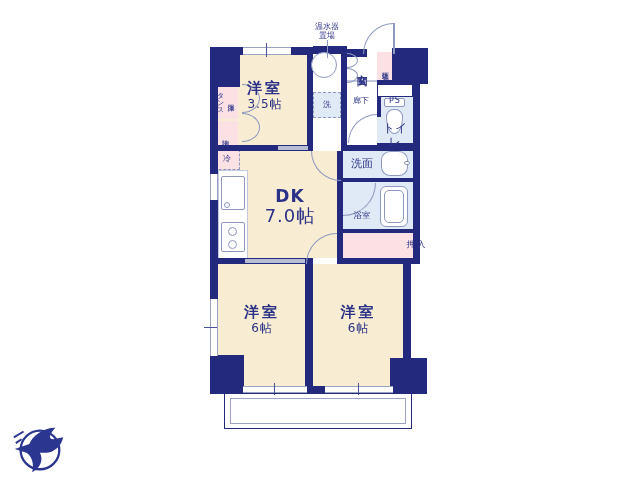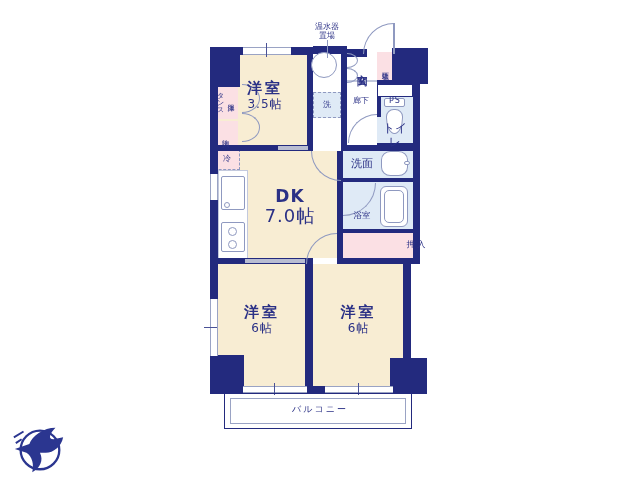--- a/index.html
+++ b/index.html
@@ -123,21 +123,20 @@
     <span class="room-size" style="font-size:18px;">7.0帖</span>
   </div>
   <div class="lbl" style="left:222px;top:296px;width:80px;height:48px;flex-direction:column;">
     <span class="room-name">洋室</span>
     <span class="room-size">6帖</span>
   </div>
   <div class="lbl" style="left:316px;top:296px;width:85px;height:48px;flex-direction:column;">
     <span class="room-name">洋室</span>
     <span class="room-size">6帖</span>
   </div>
-  <div class="lbl" style="left:245px;top:402px;width:150px;height:14px;font-size:9px;letter-spacing:2px;">バルコニー</div>
   <div class="lbl vtext" style="left:354px;top:54px;width:16px;height:28px;font-size:10px;font-weight:600;">玄関</div>
   <div class="lbl vtext" style="left:379px;top:53px;width:12px;height:28px;font-size:7px;letter-spacing:0;">下駄箱</div>
   <div class="lbl" style="left:377px;top:84px;width:36px;height:13px;font-size:8px;letter-spacing:1px;margin-top:10px;">PS</div>
   <div class="lbl" style="left:377px;top:130px;width:36px;height:11px;font-size:12px;">トイレ</div>
   <div class="lbl" style="left:346px;top:95px;width:30px;height:11px;font-size:8px;">廊下</div>
   <div class="lbl" style="left:345px;top:157px;width:34px;height:12px;font-size:11px;font-family:Liberation Serif, serif;">洗面</div>
   <div class="lbl" style="left:345px;top:210px;width:34px;height:12px;font-size:8.5px;">浴室</div>
   <div class="lbl" style="left:343px;top:239px;width:70px;height:12px;font-size:8.5px;letter-spacing:2px;margin-left:39px;">押入</div>
   <div class="lbl vtext" style="left:213px;top:82px;width:24px;height:33px;font-size:7px;letter-spacing:0;line-height:1.5;">洋服
 タンス</div>

